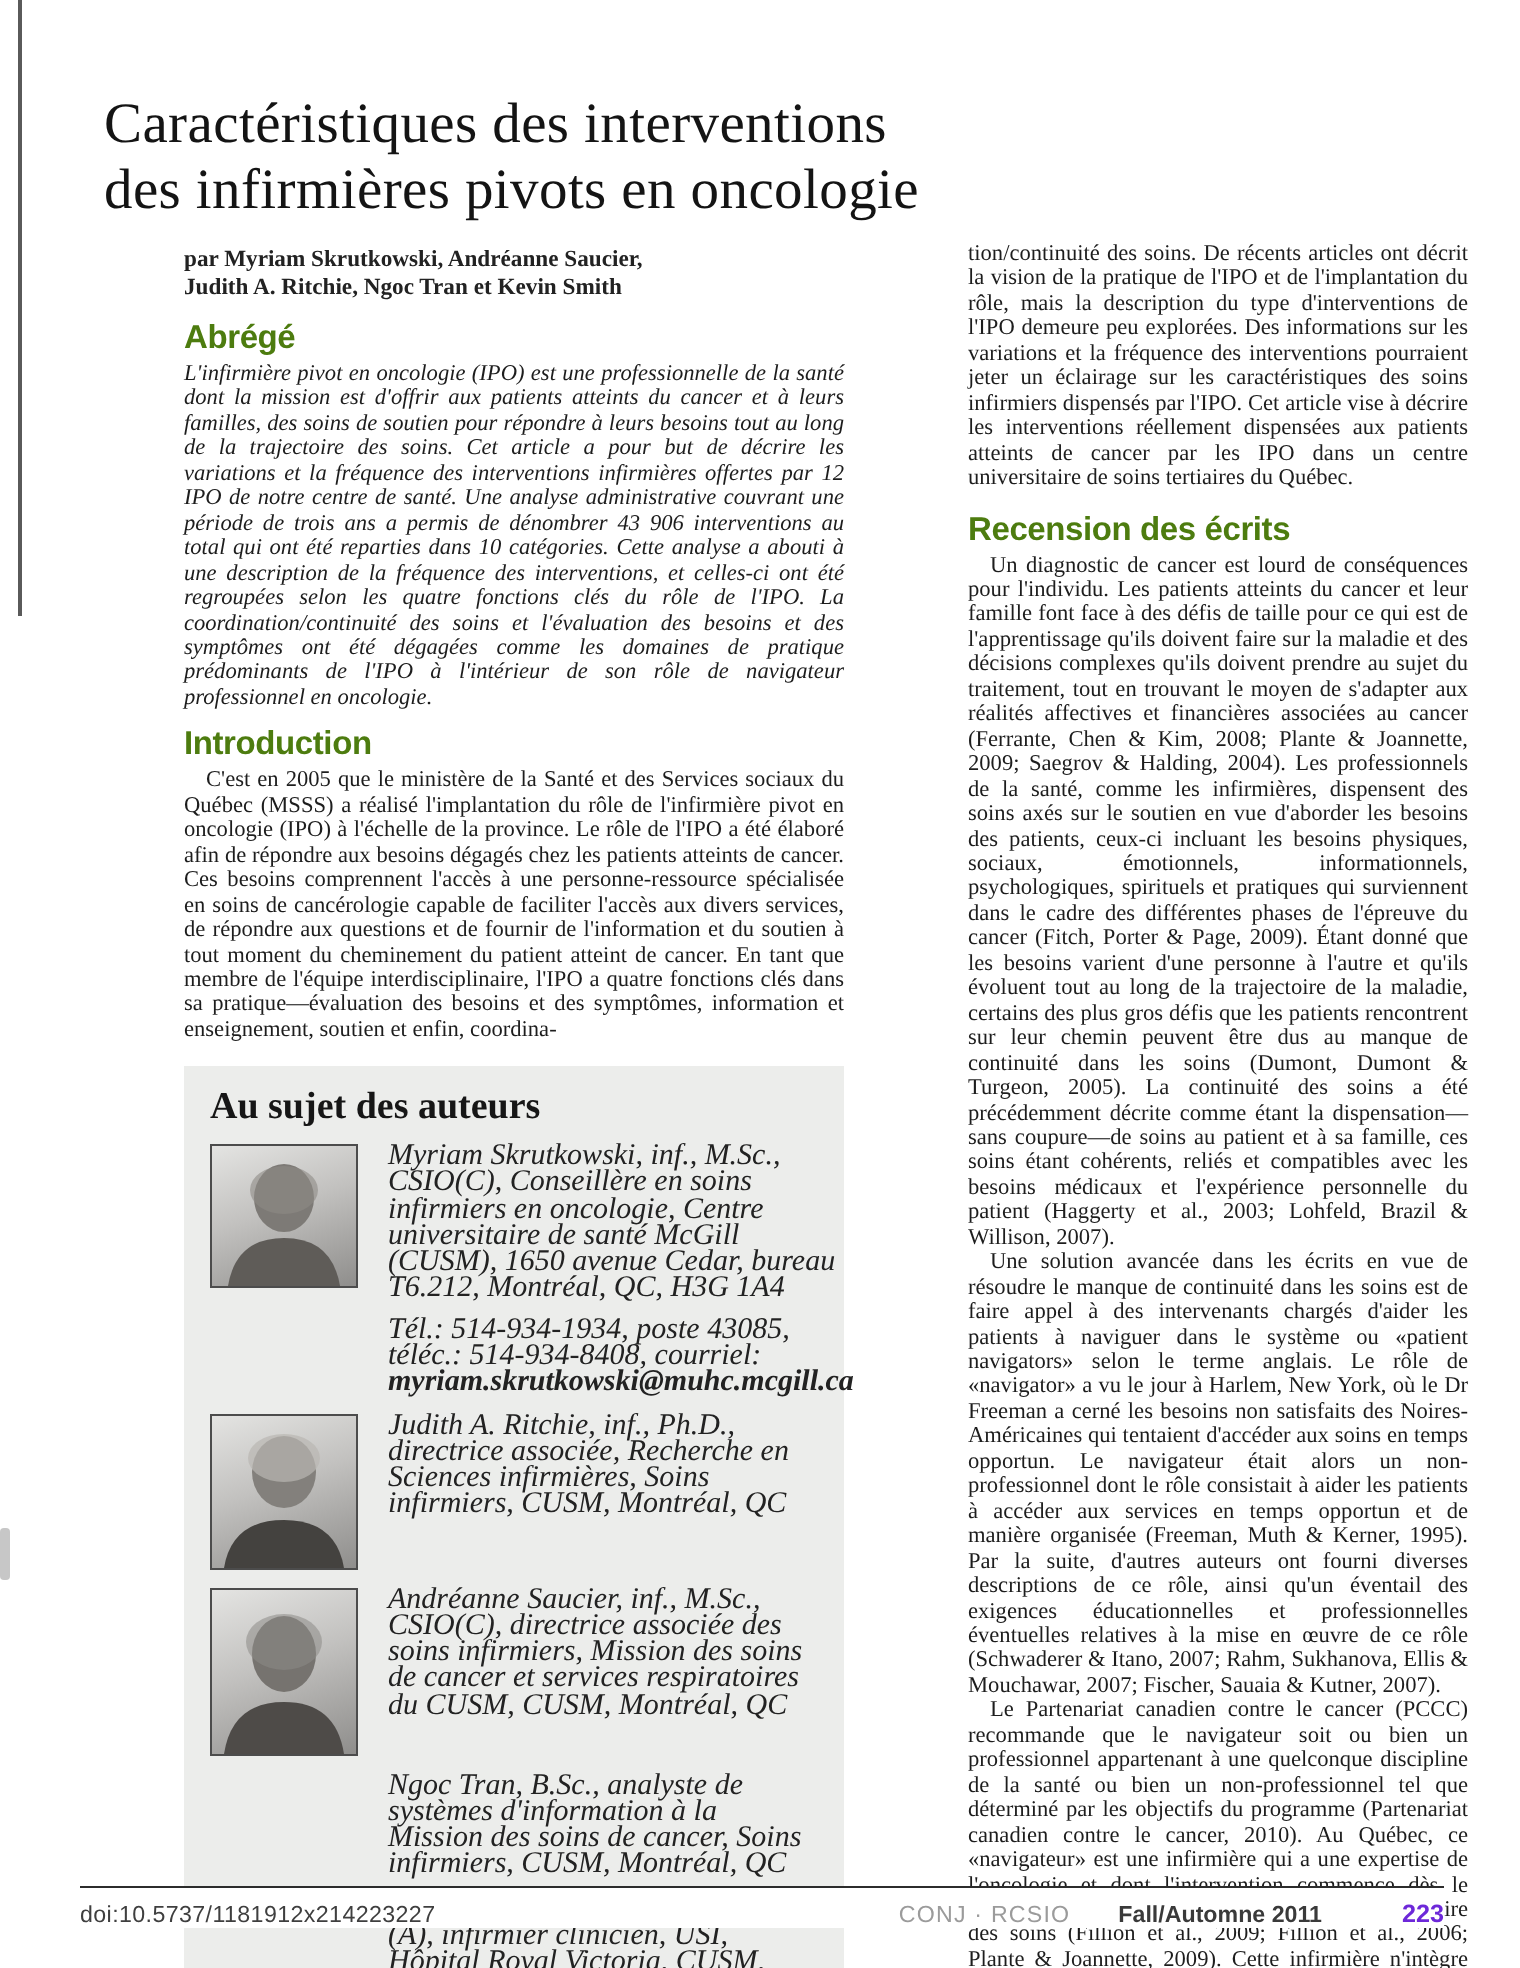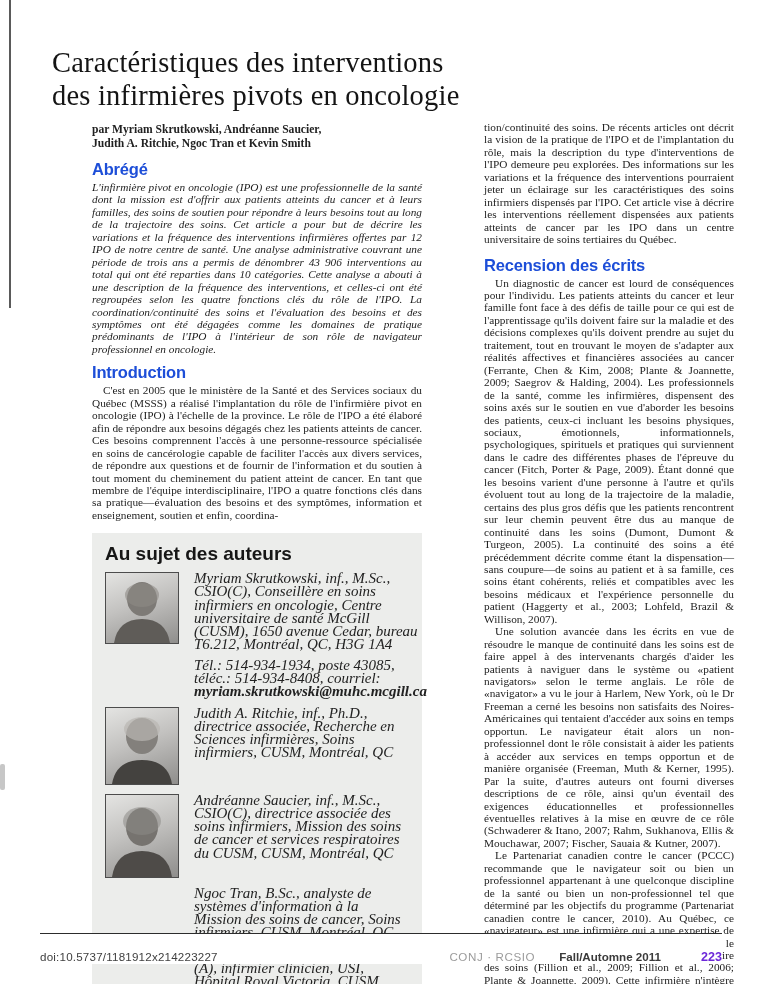--- a/index.html
+++ b/index.html
@@ -15,55 +15,55 @@
     margin:0 0 9px 0;
   }
   .columns{display:flex;gap:22px;}
   .col{width:330px;margin-left:40px;}
   .byline{
     font-family:"Liberation Serif", serif;font-weight:bold;
     font-size:11.6px;line-height:14px;color:#222;margin:2px 0 9px 0;
   }
   h2.section{
     font-family:"Liberation Sans", sans-serif;font-weight:bold;
-    font-size:16.5px;line-height:18px;letter-spacing:-.2px;color:#1d4ed8;
+    font-size:16.5px;line-height:18px;letter-spacing:-.2px;color:#4d7c0f;
     margin:8px 0 3px 0;
   }
   p.body-text{
     font-size:11.3px;line-height:12.45px;text-align:justify;margin:0 0 0 0;
     color:#1d1d1d;hyphens:auto;
   }
   .indent{text-indent:11px;}
   .abstract{font-style:italic;}
   
   .authors-box{
     background:#ecedeb;margin-top:12px;padding:10px 13px 12px 13px;
   }
   .authors-box h2{
-    font-family:Liberation Sans, sans-serif;font-weight:bold;
+    font-family:Liberation Serif, serif;font-weight:bold;
     font-size:19px;line-height:21px;margin:0 0 8px 0;color:#161616;
   }
   .bio{display:flex;gap:13px;margin-bottom:9px;}
   .bio-photo-cell{width:76px;flex:none;}
   .photo{
     width:74px;border:1px solid #4c4c4c;box-sizing:border-box;
     background:linear-gradient(160deg,#e4e4e2 0%,#c2c1bf 45%,#8f8e8c 100%);
     overflow:hidden;
   }
   .photo svg{display:block;}
   .bio-text{
     flex:1;font-style:italic;font-size:15px;line-height:13.1px;color:#222;
   }
   .bio-text p{margin:0 0 8px 0;}
   .bio-text p:last-child{margin-bottom:0;}
   .email{font-weight:bold;}
   
   footer{
     position:absolute;left:40px;right:38px;bottom:20px;background:#fff;
-    border-top:1.6px solid #2c2c2c;padding-top:16px;
+    border-top:1.6px solid #2c2c2c;padding-top:6px;
     font-family:"Liberation Sans", sans-serif;font-size:11.6px;
     display:flex;justify-content:space-between;align-items:baseline;
   }
   .doi{color:#3f3f3f;letter-spacing:.2px;}
   .journal{display:flex;gap:24px;align-items:baseline;}
   .journal-label{color:#9b9b9b;letter-spacing:.6px;}
   .journal-issue{color:#3a3a3a;font-weight:bold;}
   .page-number{color:#6d28d9;font-weight:bold;font-size:12.6px;margin-left:16px;}
   
   .edge-line{position:absolute;left:9px;top:0;width:2px;height:308px;background:#3d3d3d;opacity:.85;}

